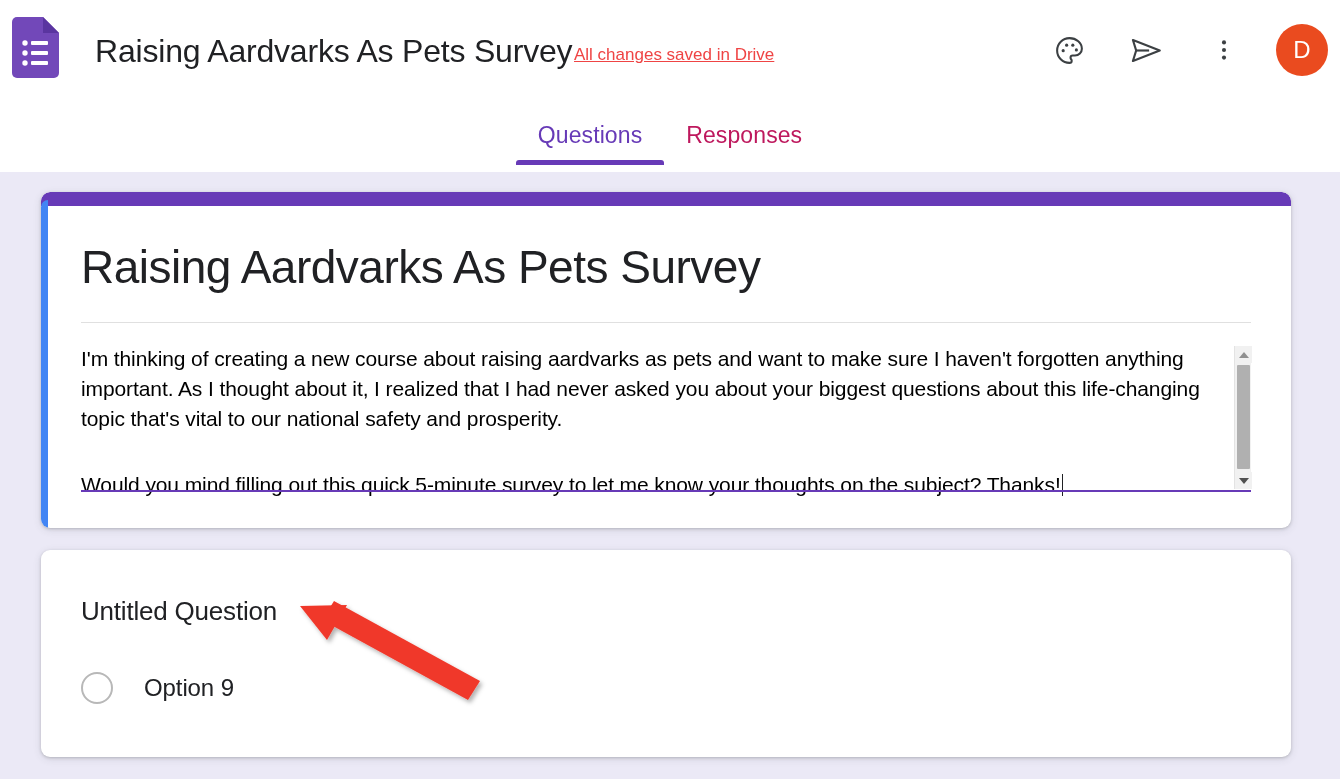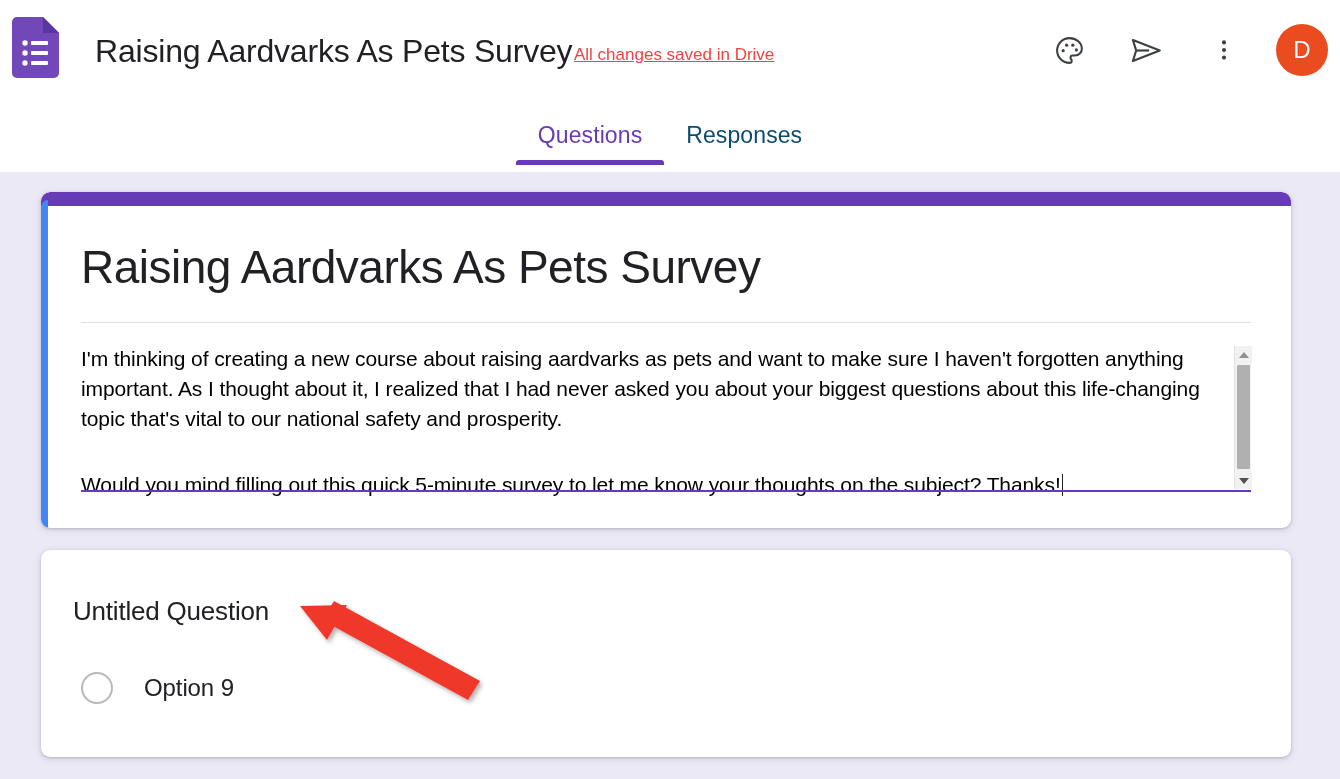--- a/index.html
+++ b/index.html
@@ -119,21 +119,21 @@
     display: flex;
     align-items: flex-start;
     justify-content: center;
     gap: 0px;
   }
 
   .tab {
     position: relative;
     padding: 12px 22px 16px 22px;
     font-size: 23px;
-    color: #0c4a6e;
+    color: #be185d;
     cursor: pointer;
     white-space: nowrap;
     letter-spacing: 0.1px;
   }
   .tab.active { color: #673ab7; }
   .tab.active::after {
     content: "";
     position: absolute;
     left: 0; right: 0;
     bottom: 0;
@@ -289,21 +289,21 @@
   }
 
   
   .card-question {
     top: 378px;
     height: 207px;
   }
 
   .question-title {
     position: absolute;
-    left: 32px;
+    left: 40px;
     top: 46px;
     font-size: 26px;
     color: #202124;
     letter-spacing: -0.2px;
     white-space: nowrap;
   }
 
   .option-row {
     position: absolute;
     left: 40px;

